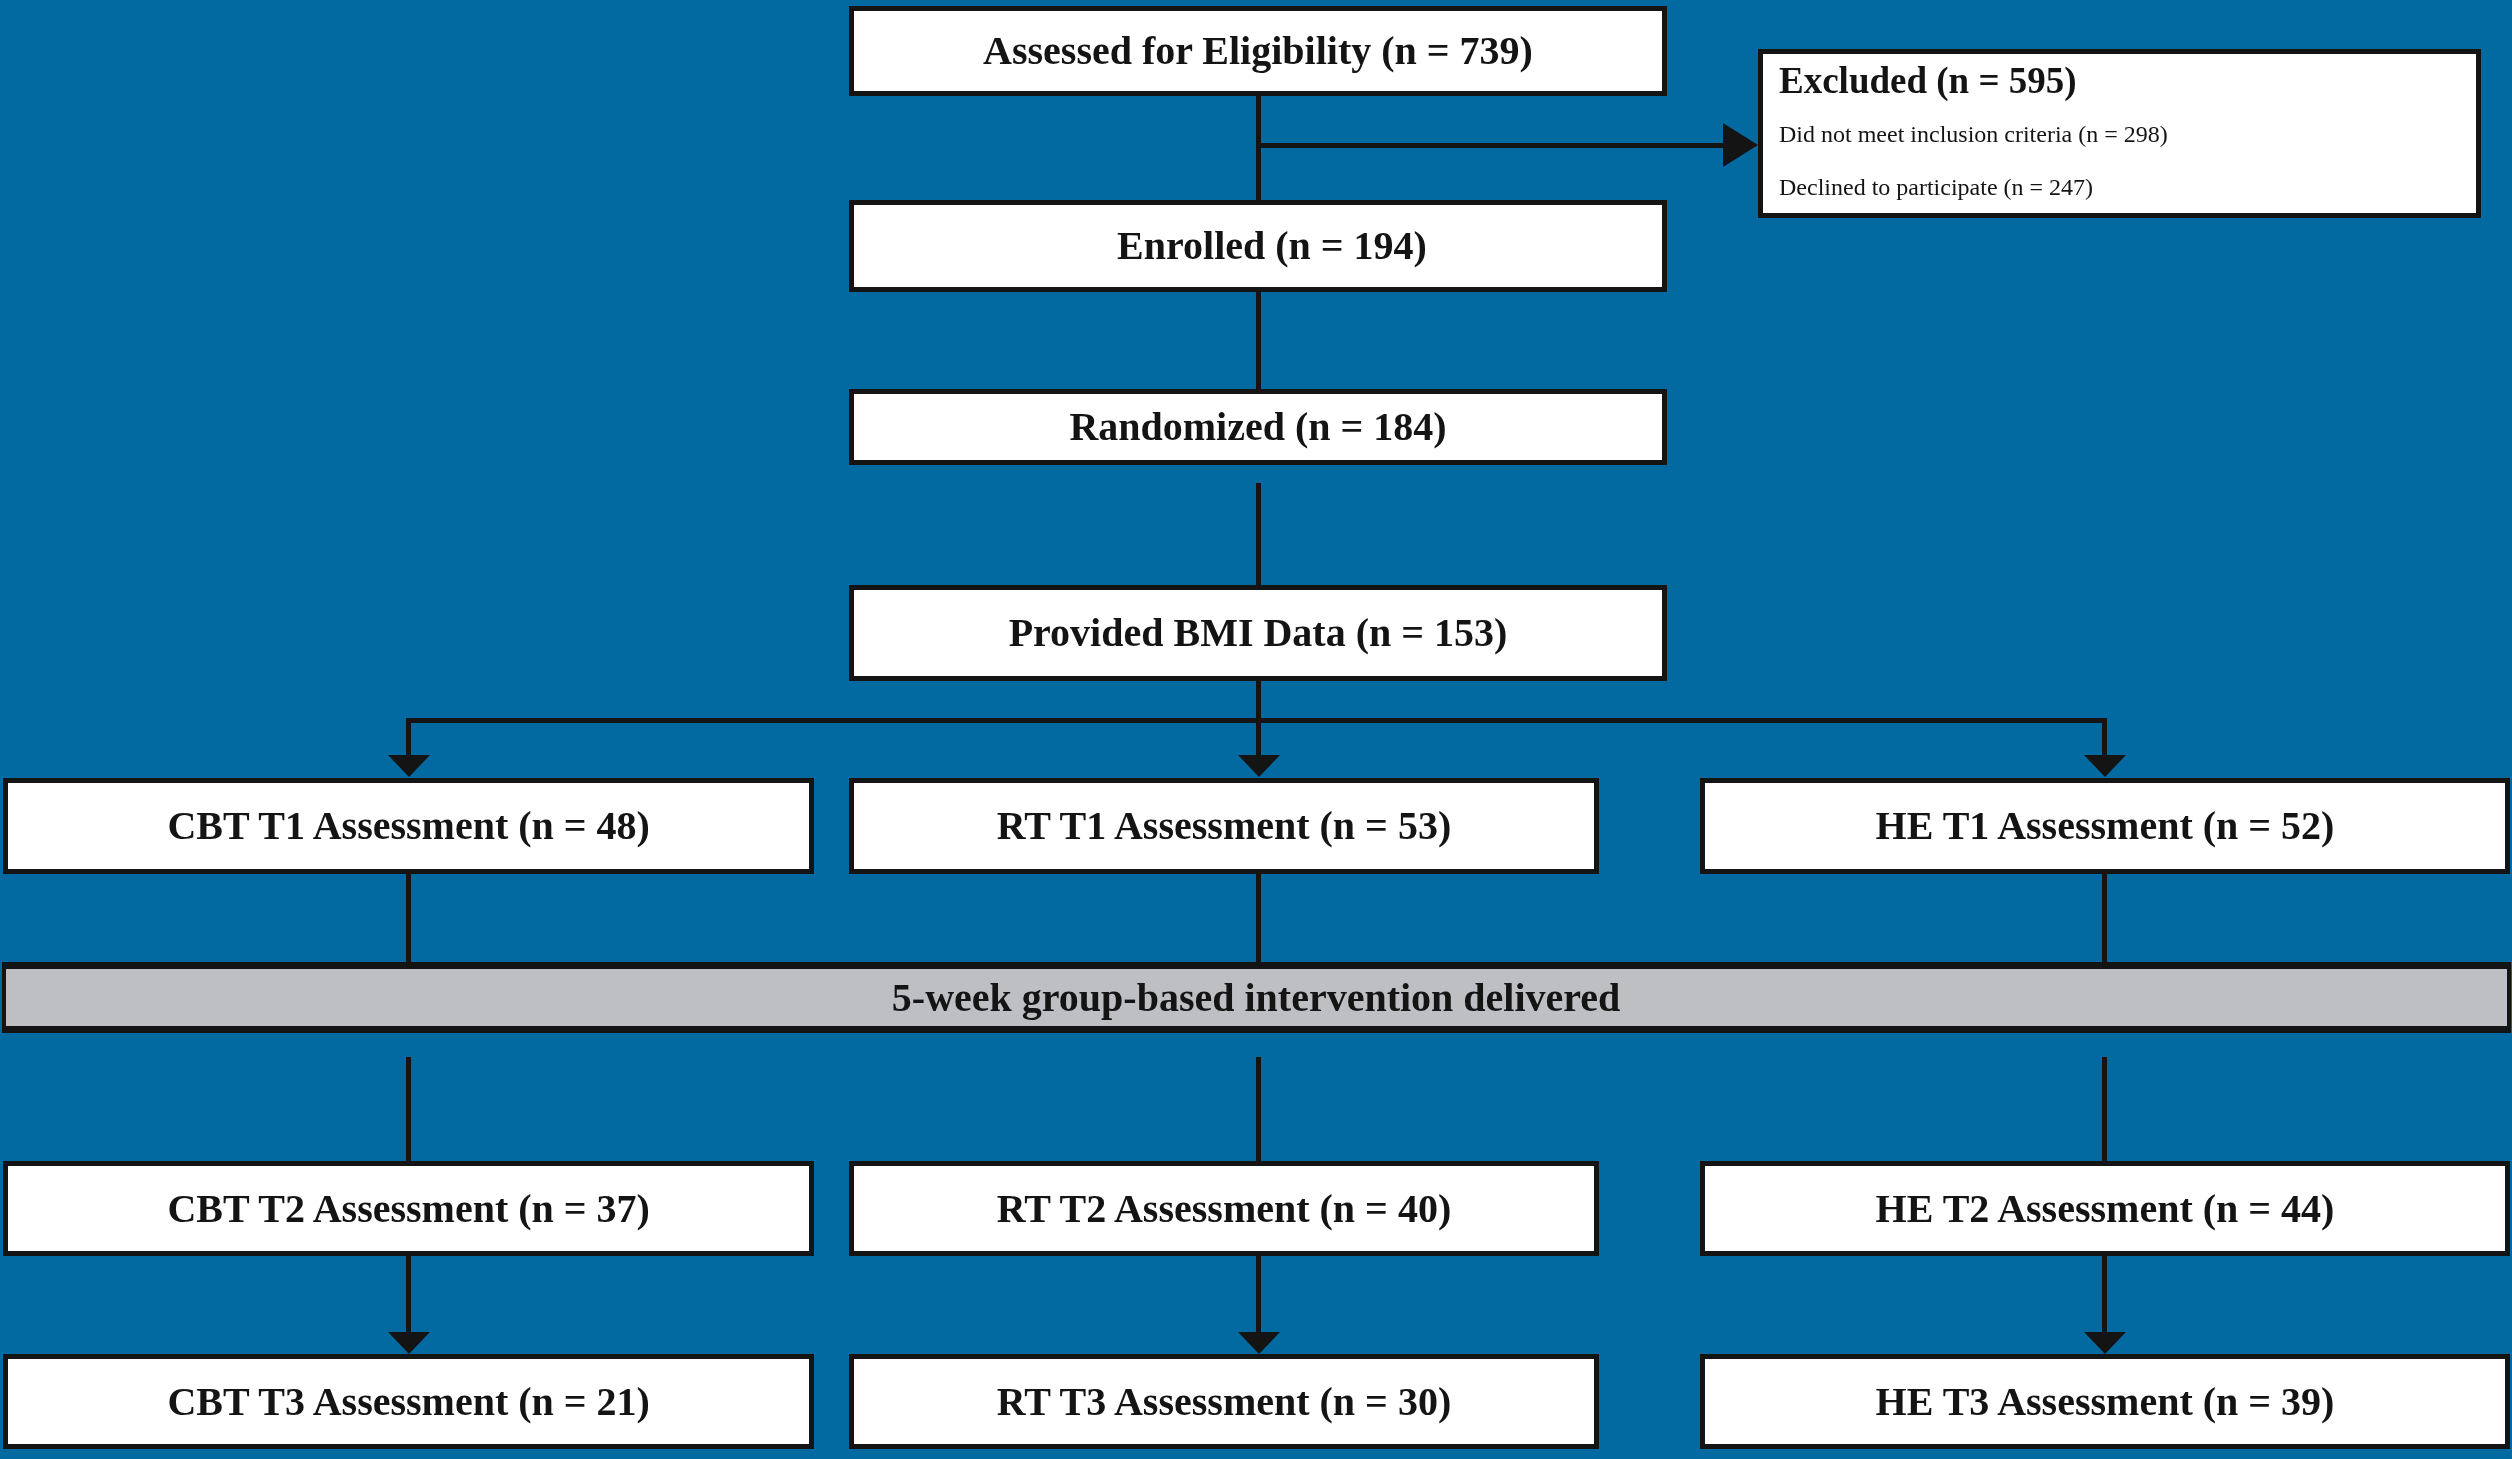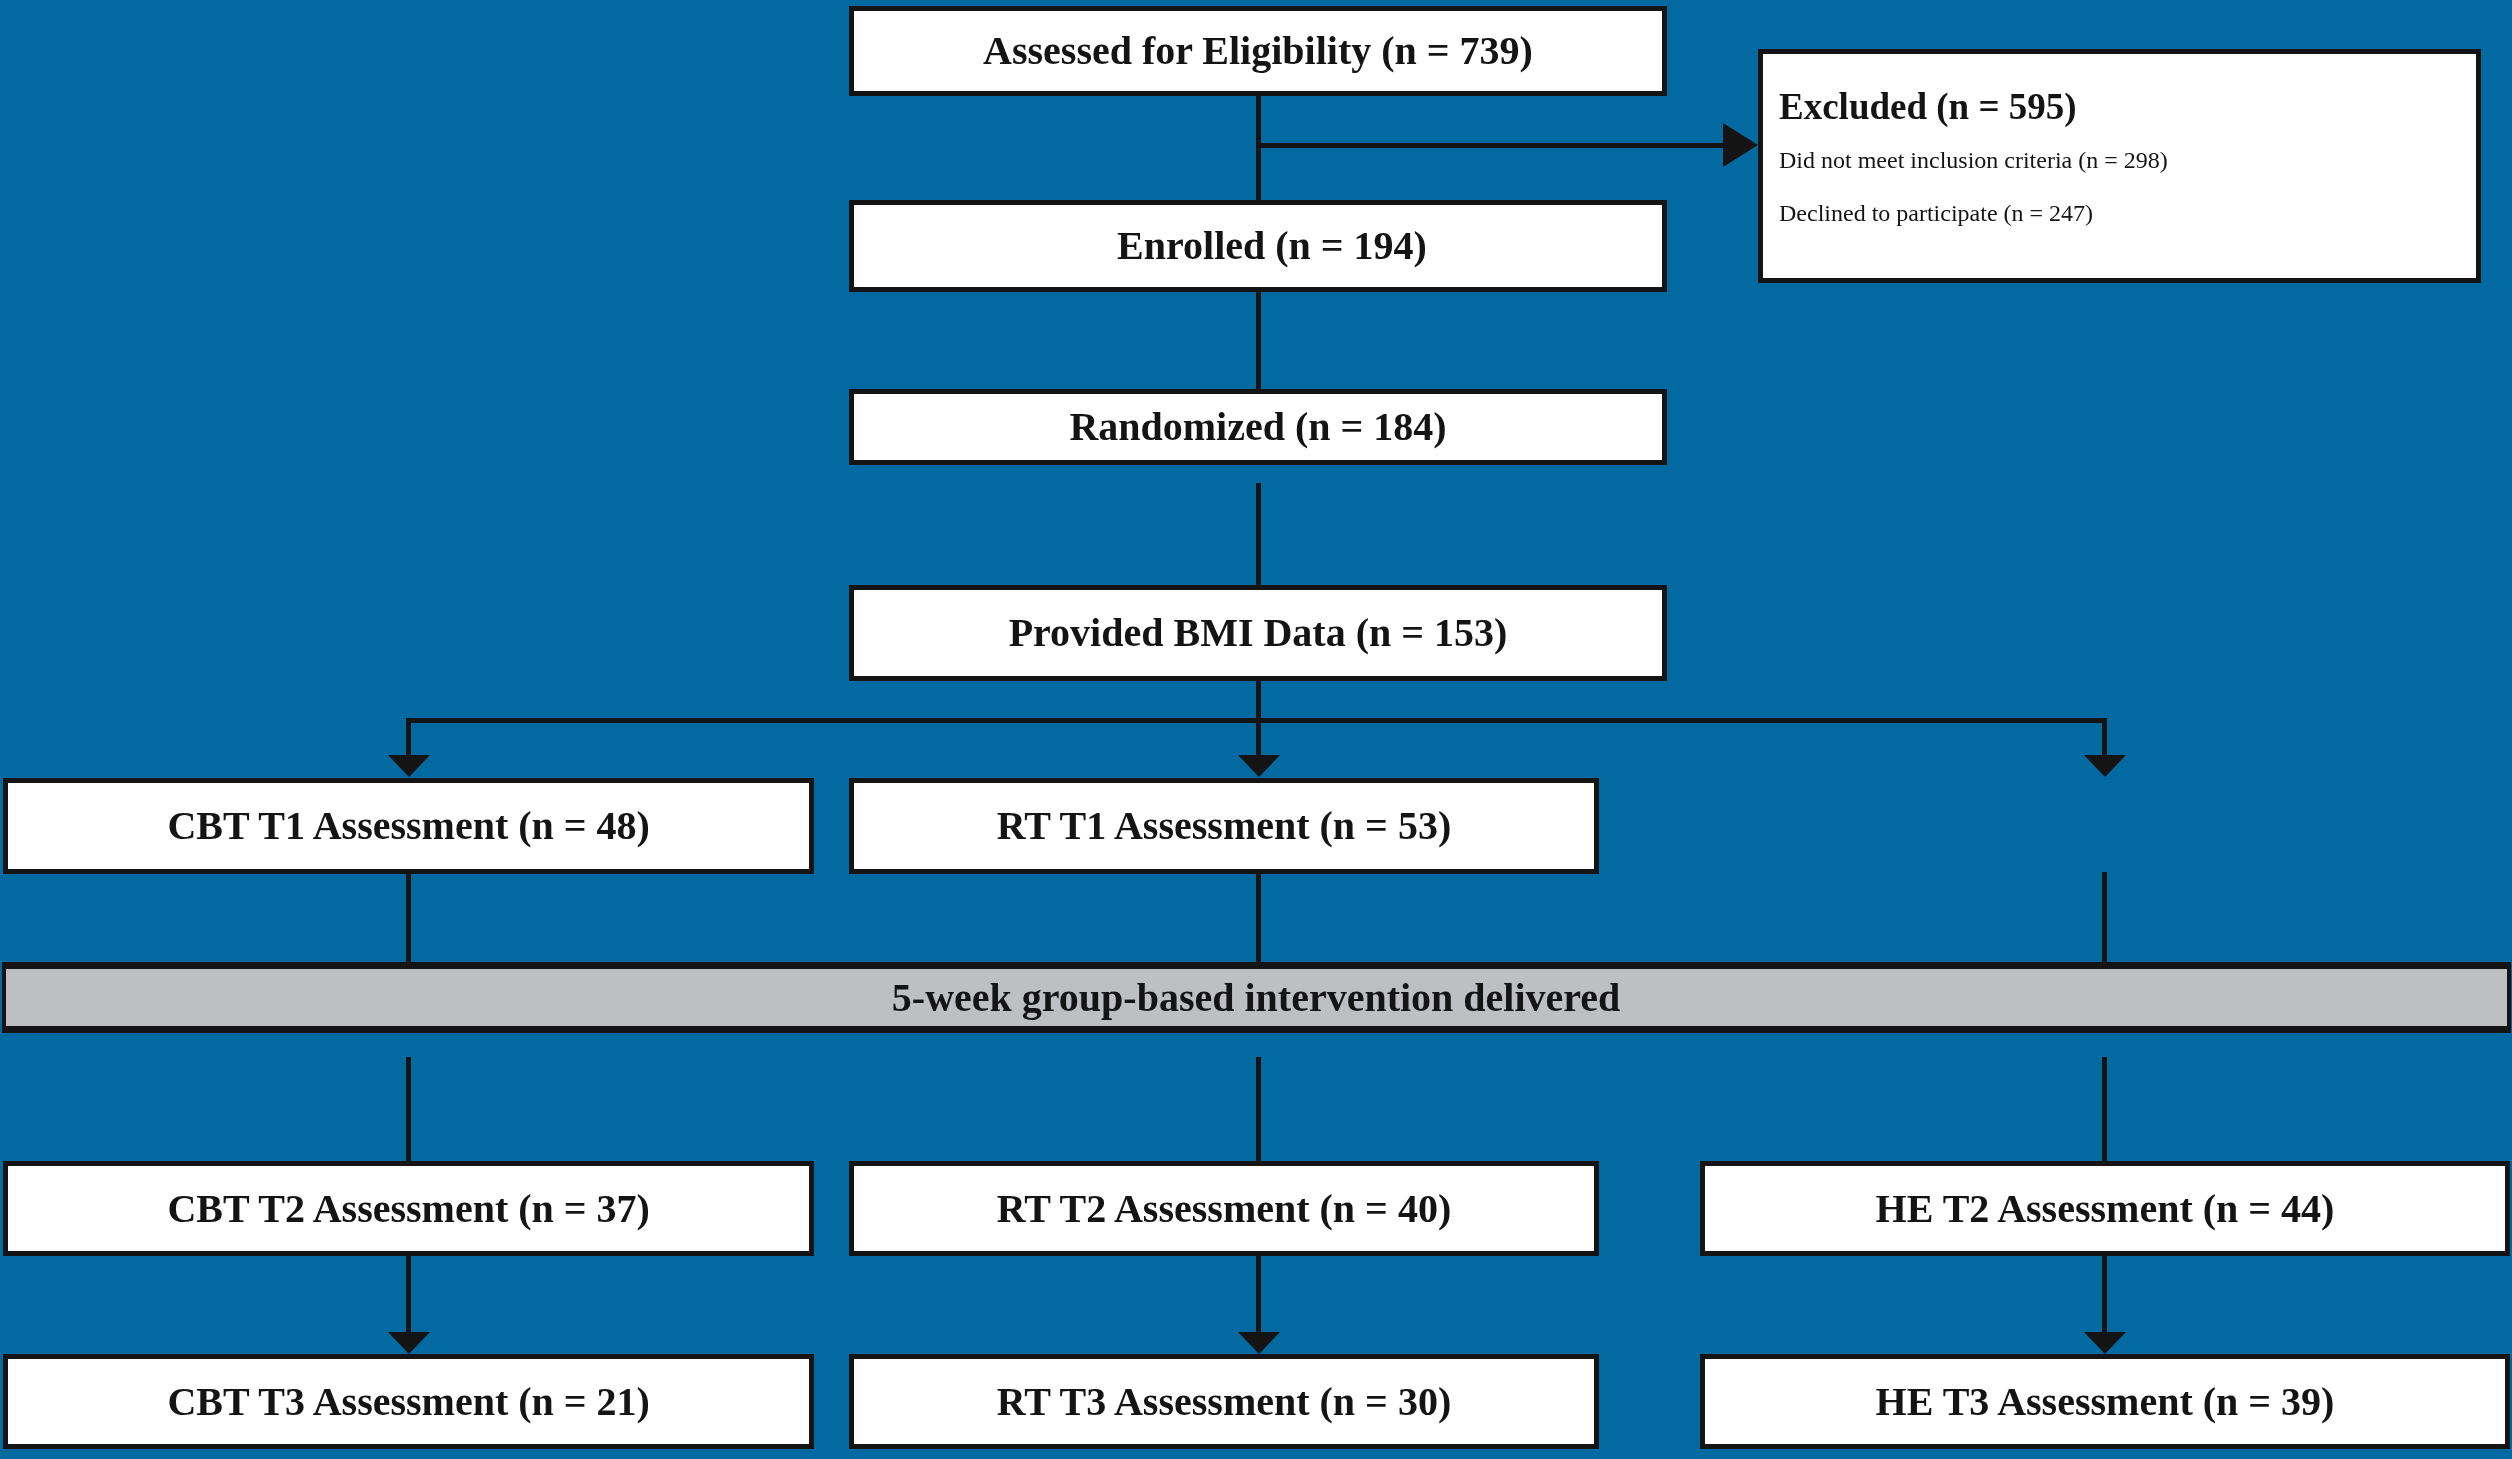--- a/index.html
+++ b/index.html
@@ -26,26 +26,26 @@
     line-height: 1.15;
   }
   .box .lbl { display: block; }
   
   .b-assessed   { left: 849px; top: 6.4px;    width: 818px; height: 90px; }
   .b-enrolled   { left: 849px; top: 200px;  width: 818px; height: 92px; padding-left: 28px; }
   .b-randomized { left: 849px; top: 389px;  width: 818px; height: 76px; }
   .b-bmi        { left: 849px; top: 585px;  width: 818px; height: 96px; }
   
   .b-excluded {
-    left: 1758px; top: 49px; width: 723px; height: 234px;
+    left: 1758px; top: 49px; width: 723px; height: 169px;
     flex-direction: column;
     align-items: flex-start;
     justify-content: flex-start;
     text-align: left;
-    padding: 26px 11px 0 16px;
+    padding: 0 11px 0 16px;
   }
   .b-excluded .exc-title { font-weight: 700; font-size: 37px; line-height: 54px; }
   .b-excluded .exc-line  { font-weight: 400; font-size: 24px; line-height: 53px; }
   
   .row-t1 { top: 778px;  height: 96px; }
   .row-t2 { top: 1161px; height: 95px; }
   .row-t3 { top: 1354px; height: 95px; }
   .col-cbt { left: 3.2px;    width: 811px; }
   .col-rt  { left: 849px; width: 750px; }
   .col-he  { left: 1700px; width: 810px; }
@@ -98,20 +98,23 @@
   <div class="box b-bmi">
     <span class="lbl">Provided BMI Data (n = 153)</span>
   </div>
 
   <div class="box row-t1 col-cbt">
     <span class="lbl">CBT T1 Assessment (n = 48)</span>
   </div>
   <div class="box row-t1 col-rt">
     <span class="lbl">RT T1 Assessment (n = 53)</span>
   </div>
+  <div class="box row-t1 col-he">
+    <span class="lbl">HE T1 Assessment (n = 52)</span>
+  </div>
 
   <div class="box b-intervention">
     <span class="lbl">5-week group-based intervention delivered</span>
   </div>
 
   <div class="box row-t2 col-cbt">
     <span class="lbl">CBT T2 Assessment (n = 37)</span>
   </div>
   <div class="box row-t2 col-rt">
     <span class="lbl">RT T2 Assessment (n = 40)</span>

